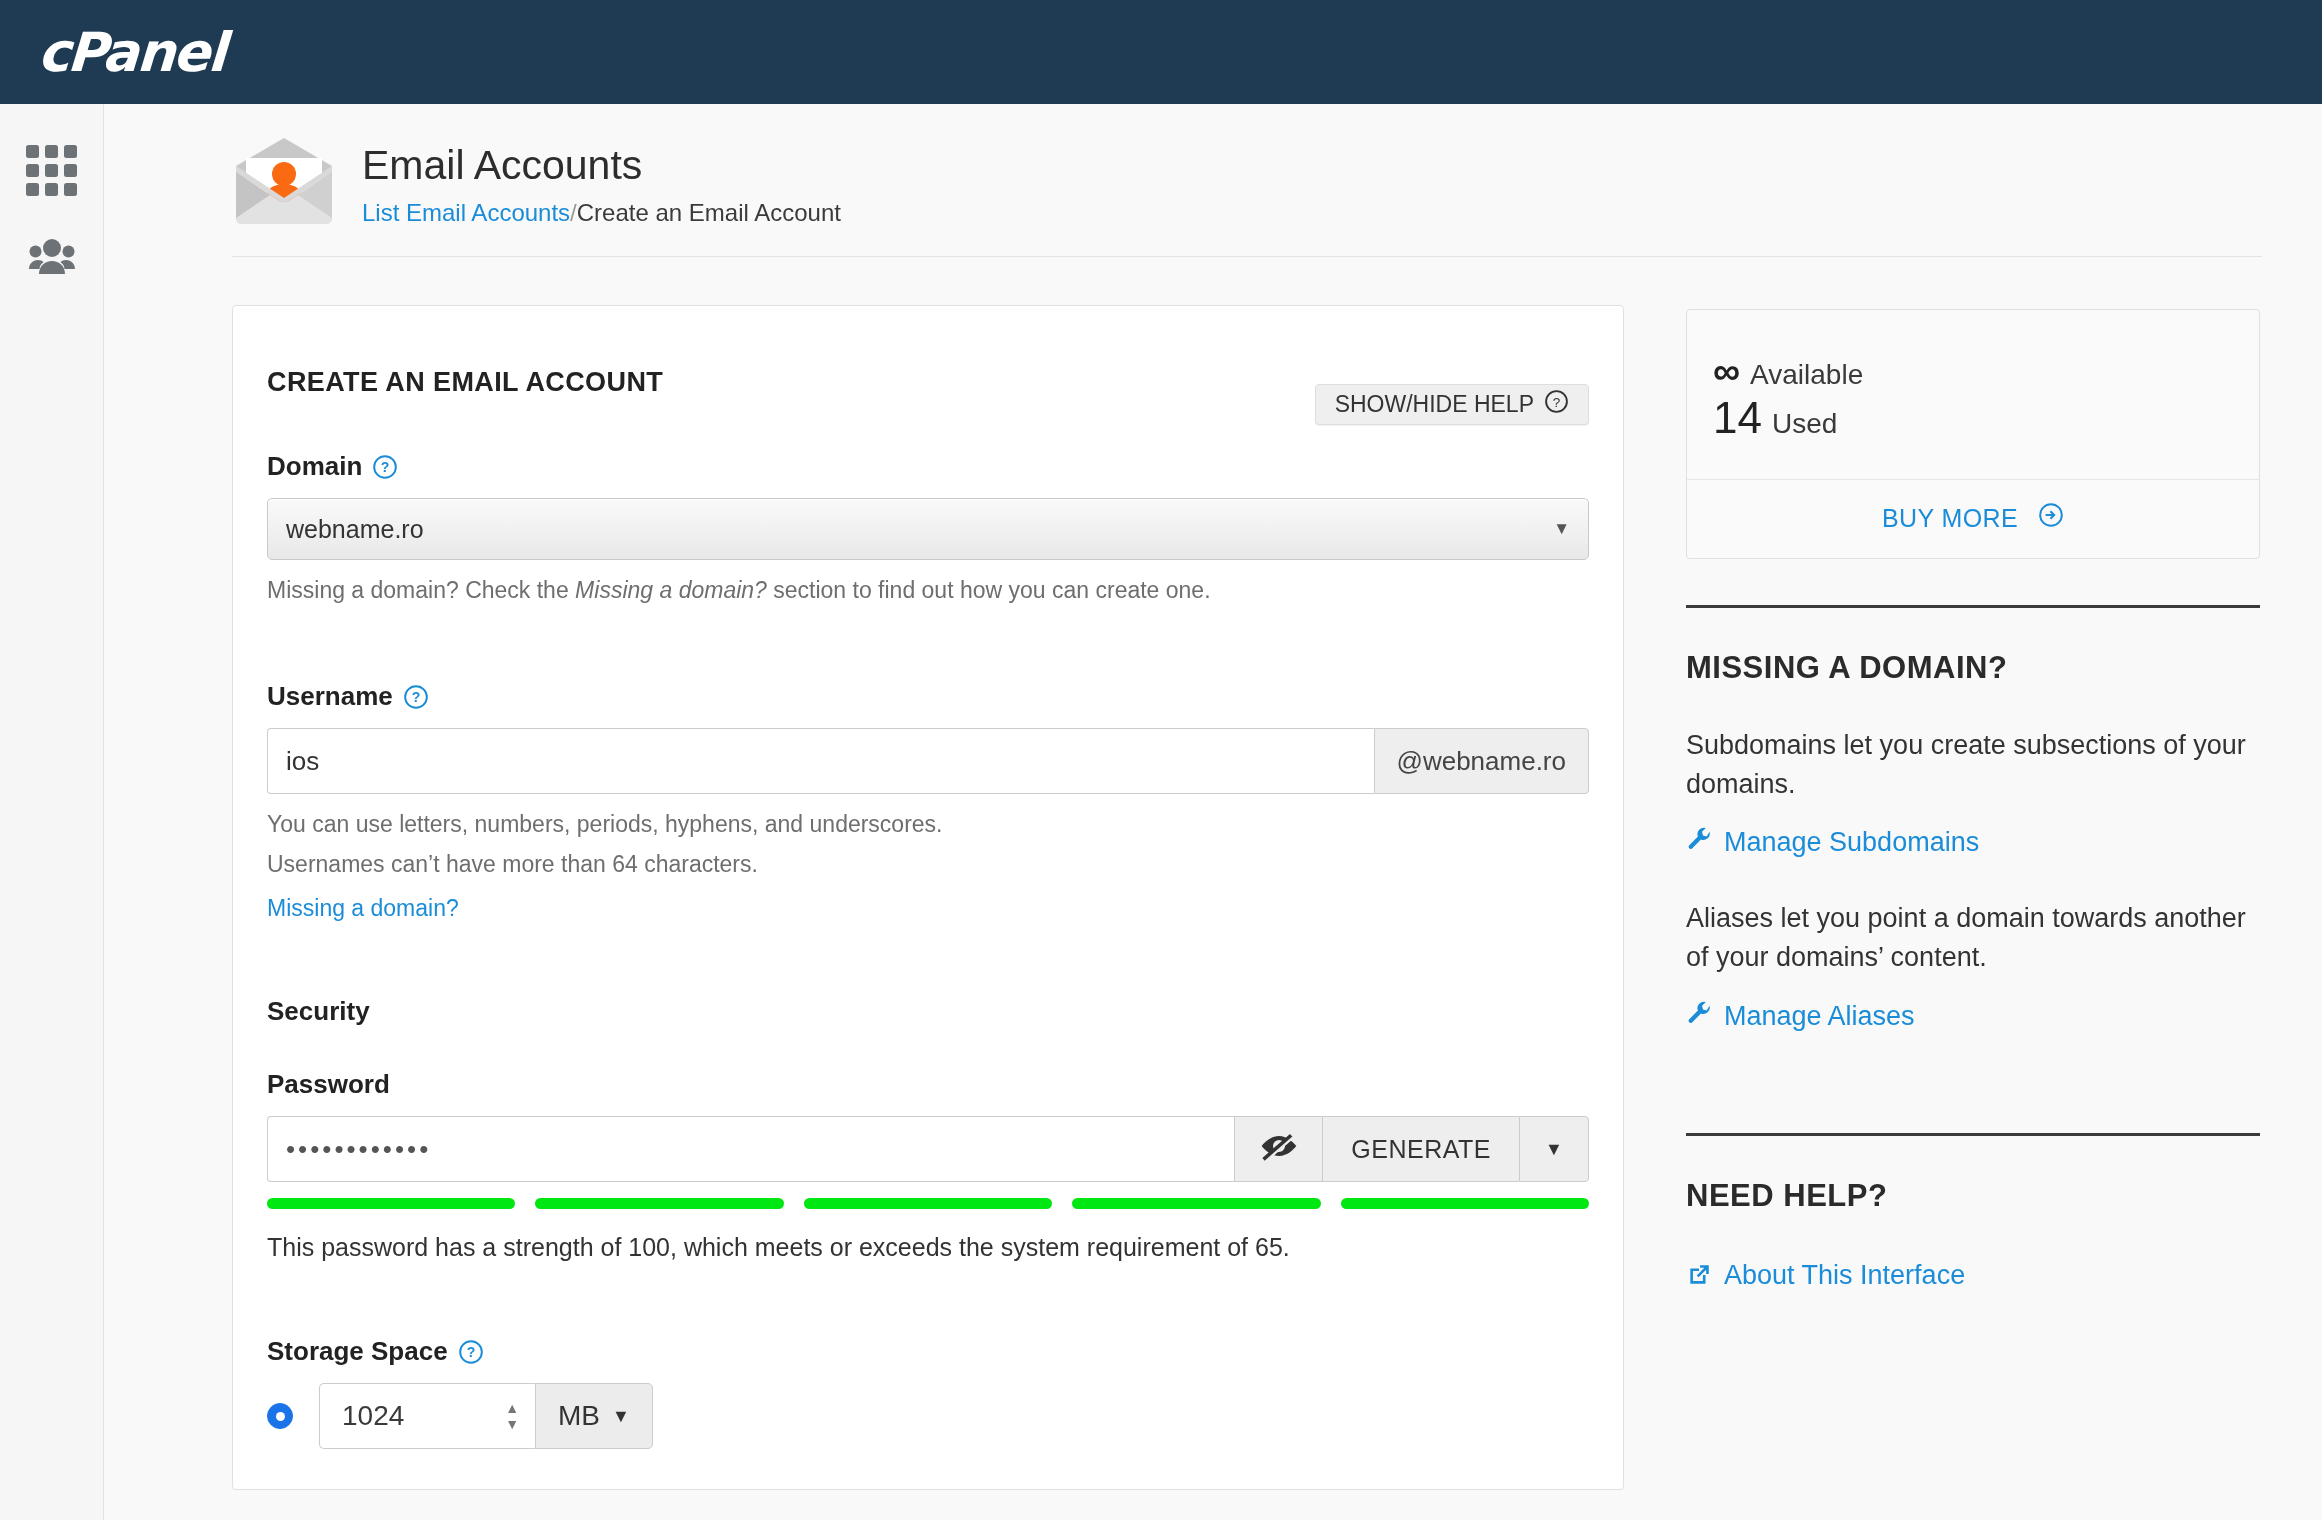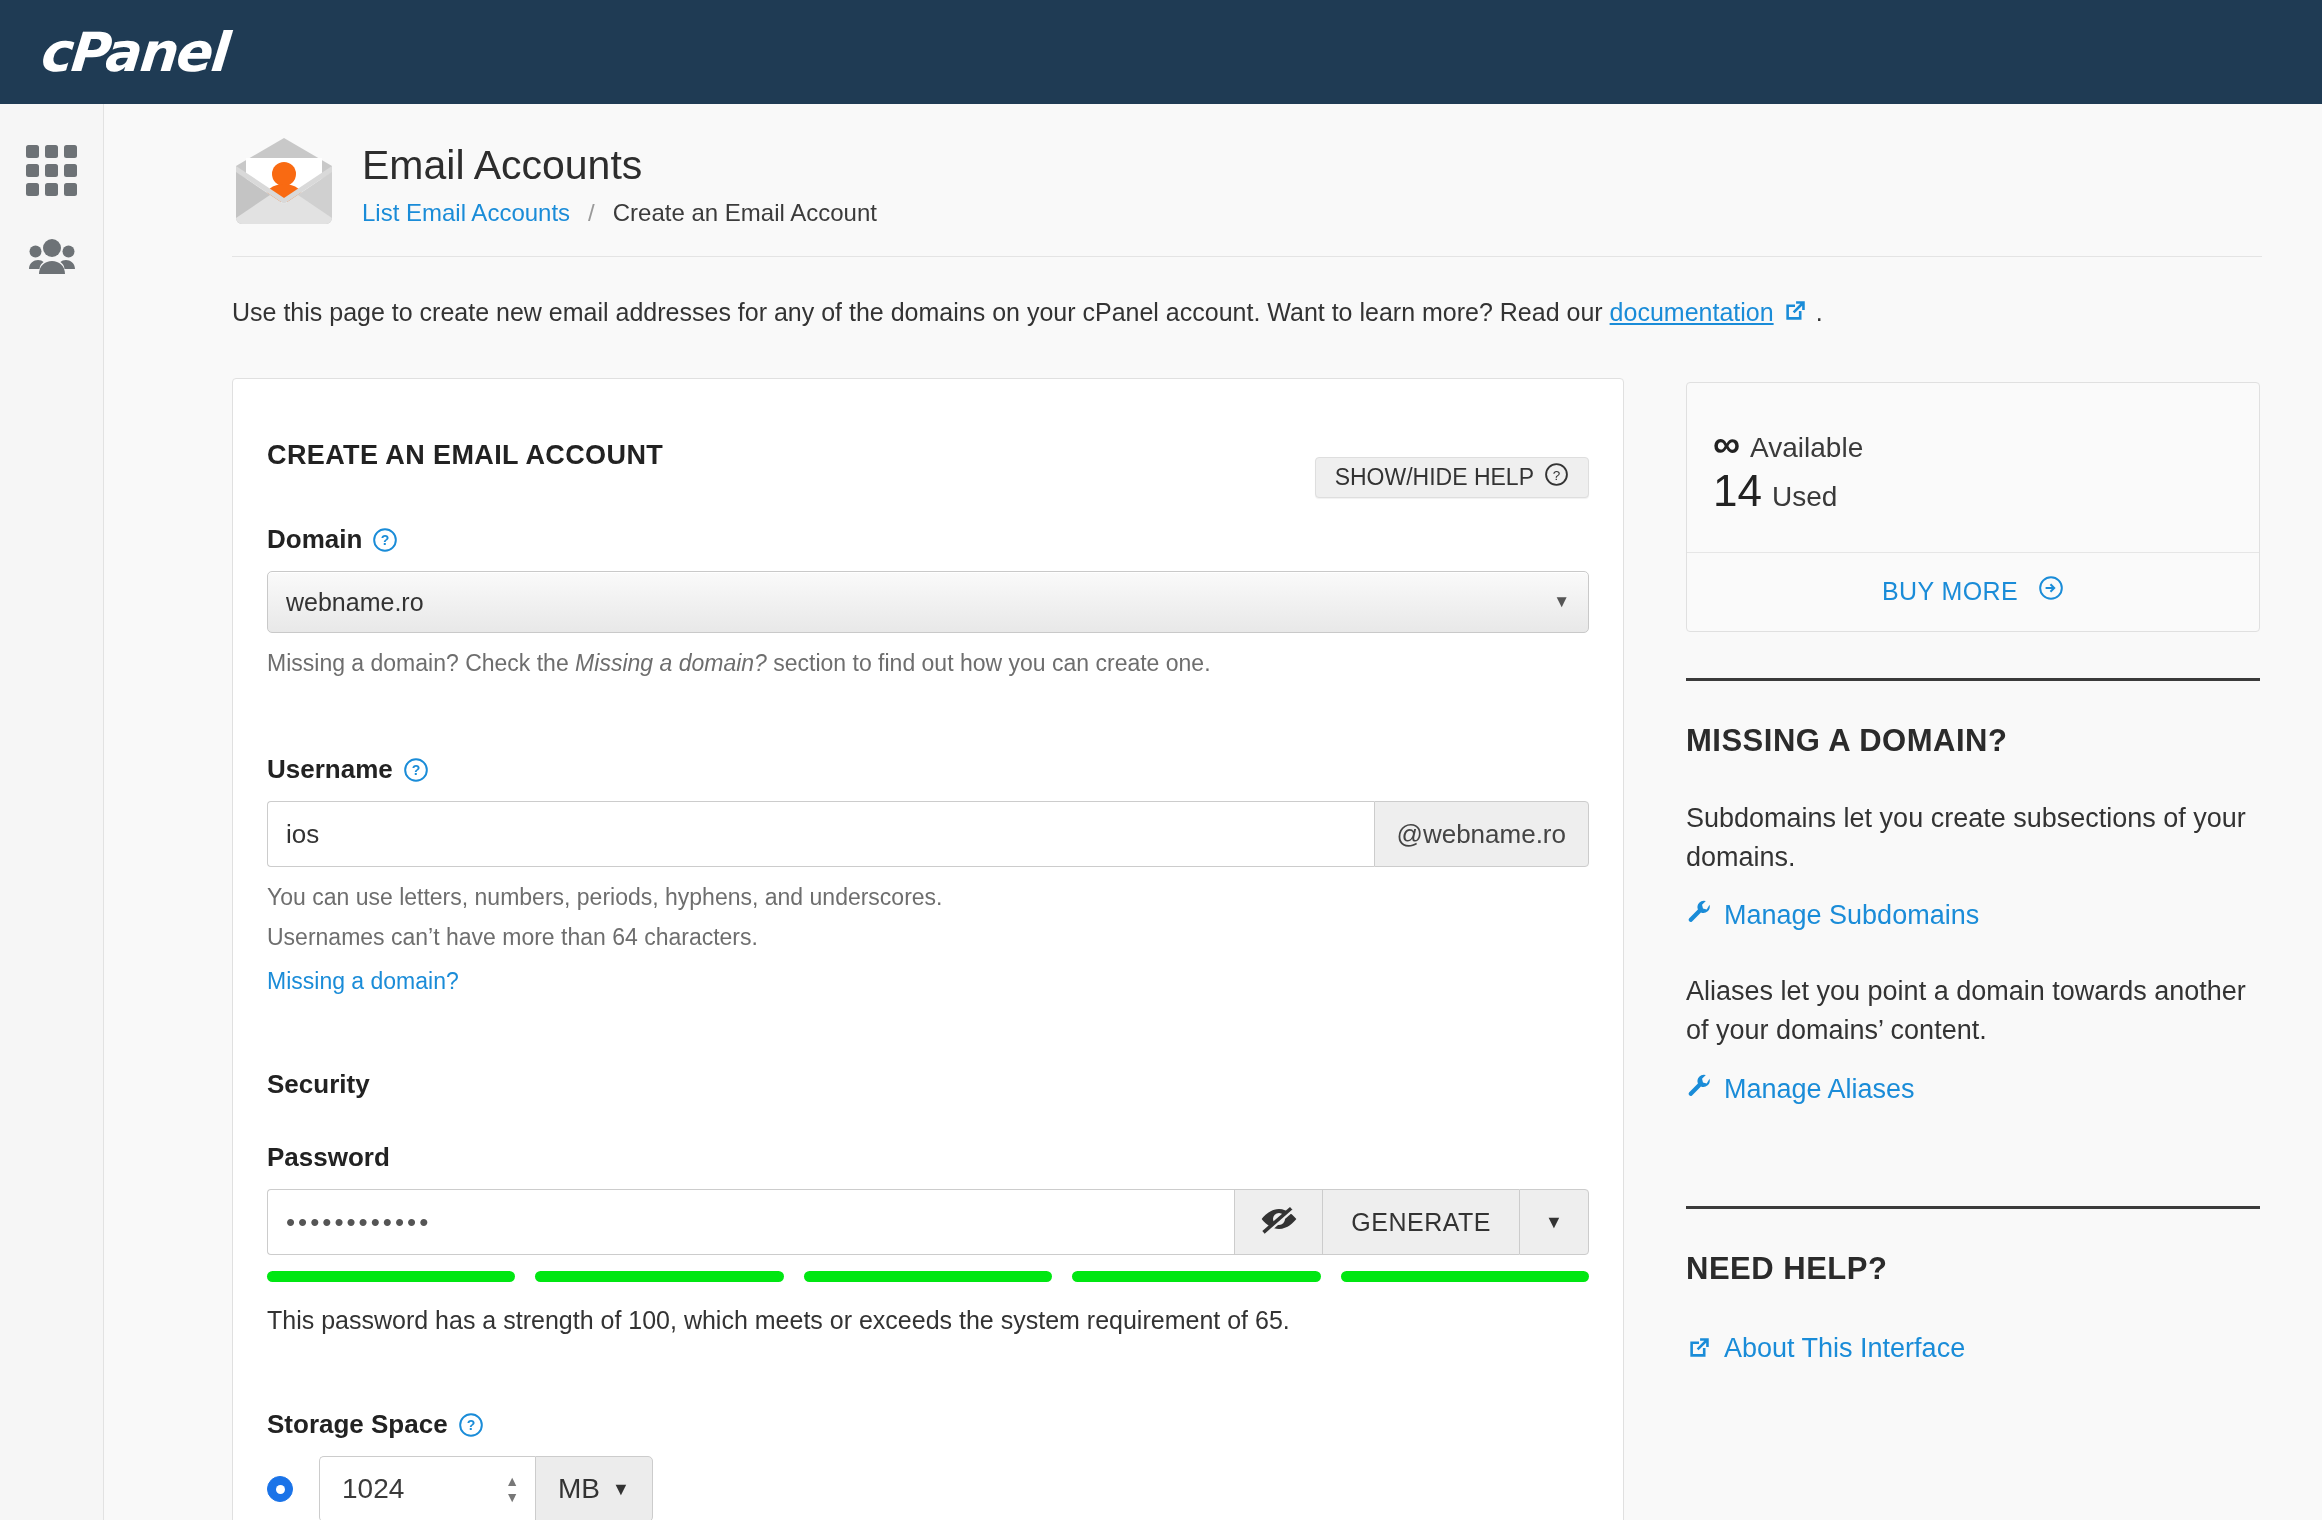--- a/index.html
+++ b/index.html
@@ -74,21 +74,21 @@
     font-weight: 400;
     color: #2d2d2d;
     margin: 8px 0 12px 0;
     line-height: 1.05;
   }
   .breadcrumb {
     font-size: 24px;
     color: #3b3b3b;
     display: flex;
     align-items: center;
-    gap: 18px;
+    gap: 0;
   }
   .breadcrumb a { color: #1a8cd8; text-decoration: none; }
   .breadcrumb .sep { color: #9a9a9a; }
 
   .rule {
     border: 0;
     border-top: 1px solid #e4e4e4;
     margin: 26px 60px 0 128px;
   }
 
@@ -398,28 +398,20 @@
         <div class="breadcrumb">
           <a href="#">List Email Accounts</a>
           <span class="sep">/</span>
           <span>Create an Email Account</span>
         </div>
       </div>
     </div>
 
     <hr class="rule">
 
-    <div class="intro">
-      <span>Use this page to create new email addresses for any of the domains on your cPanel account. Want to learn more? Read our </span><a href="#">documentation</a><span class="icon-blue" style="margin:0 8px;vertical-align:-3px;">
-        <svg width="26" height="26" viewBox="0 0 24 24" aria-hidden="true">
-          <path d="M4 6h8v2.4H6.4v9.2h9.2V12H18v8H4z" fill="#1a8cd8"></path>
-          <path d="M13 3h8v8h-2.4V7.1l-7 7L9.9 12.4l7-7H13z" fill="#1a8cd8"></path>
-        </svg>
-        </span><span>.</span>
-    </div>
 
     <div class="content-row">
 
       <div class="card">
 
         <div class="card-head">
           <div class="card-title">CREATE AN EMAIL ACCOUNT</div>
           <div class="help-btn">
             <span>SHOW/HIDE HELP</span>
             <span>

